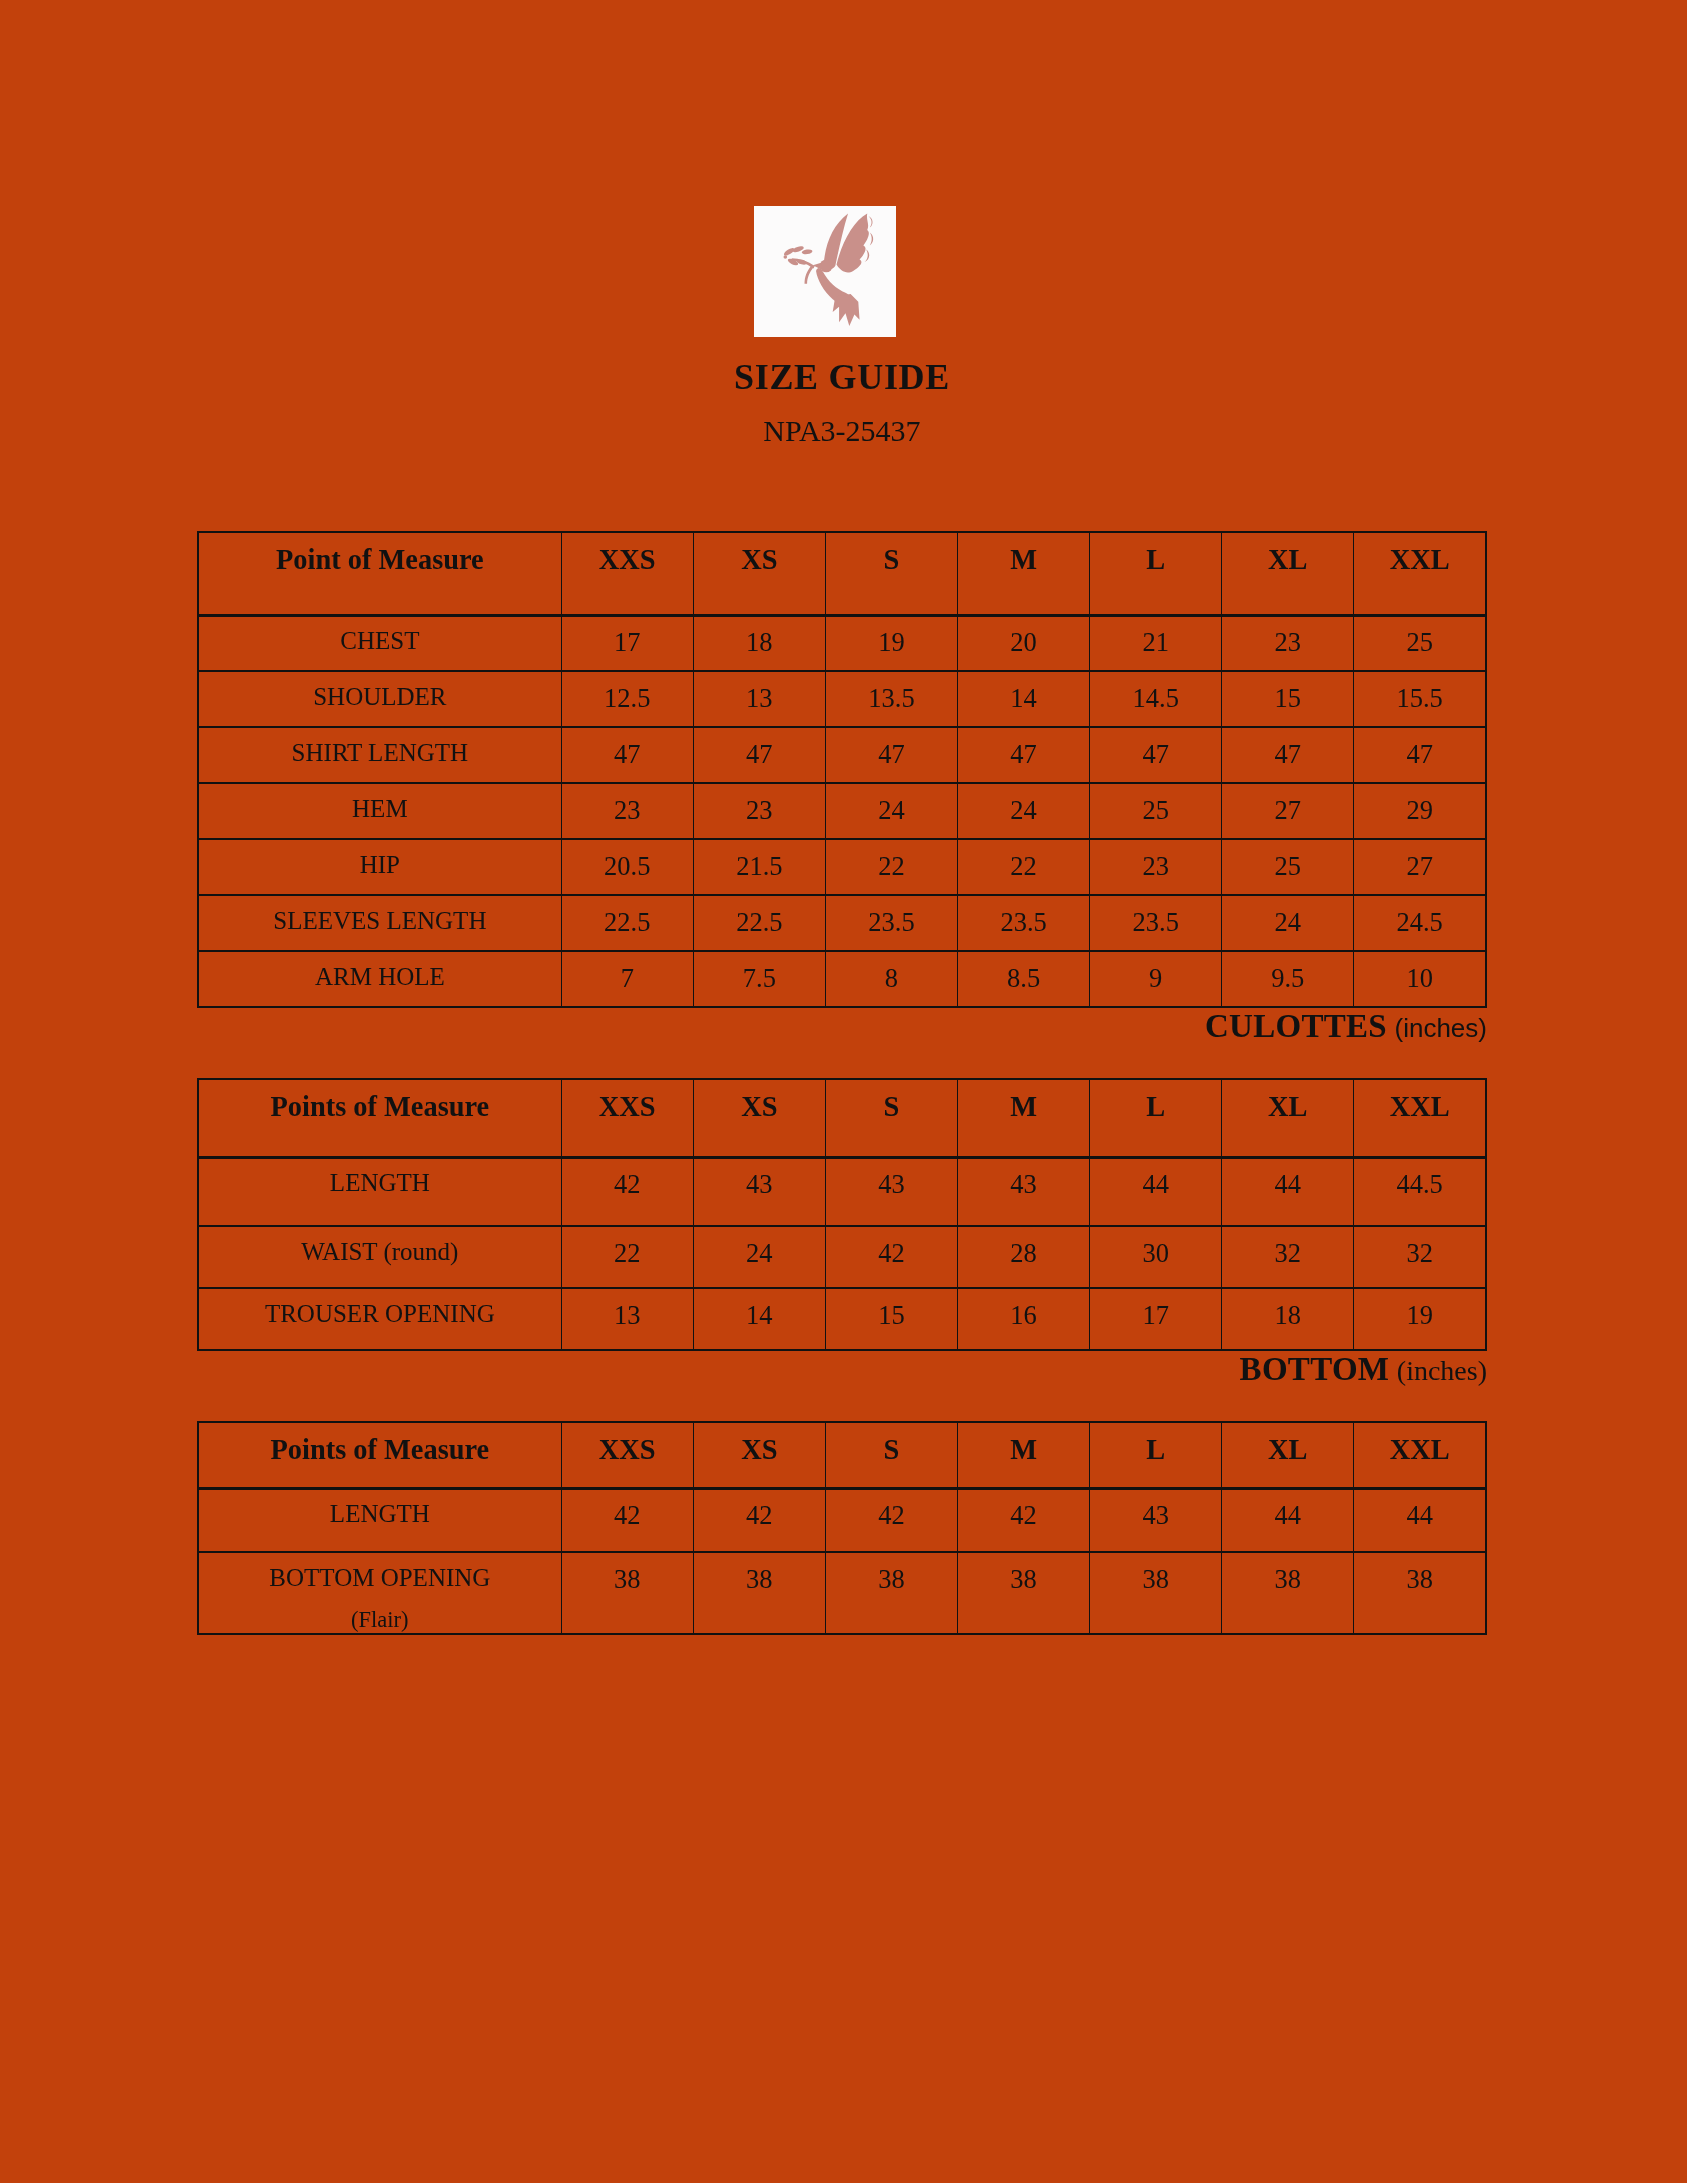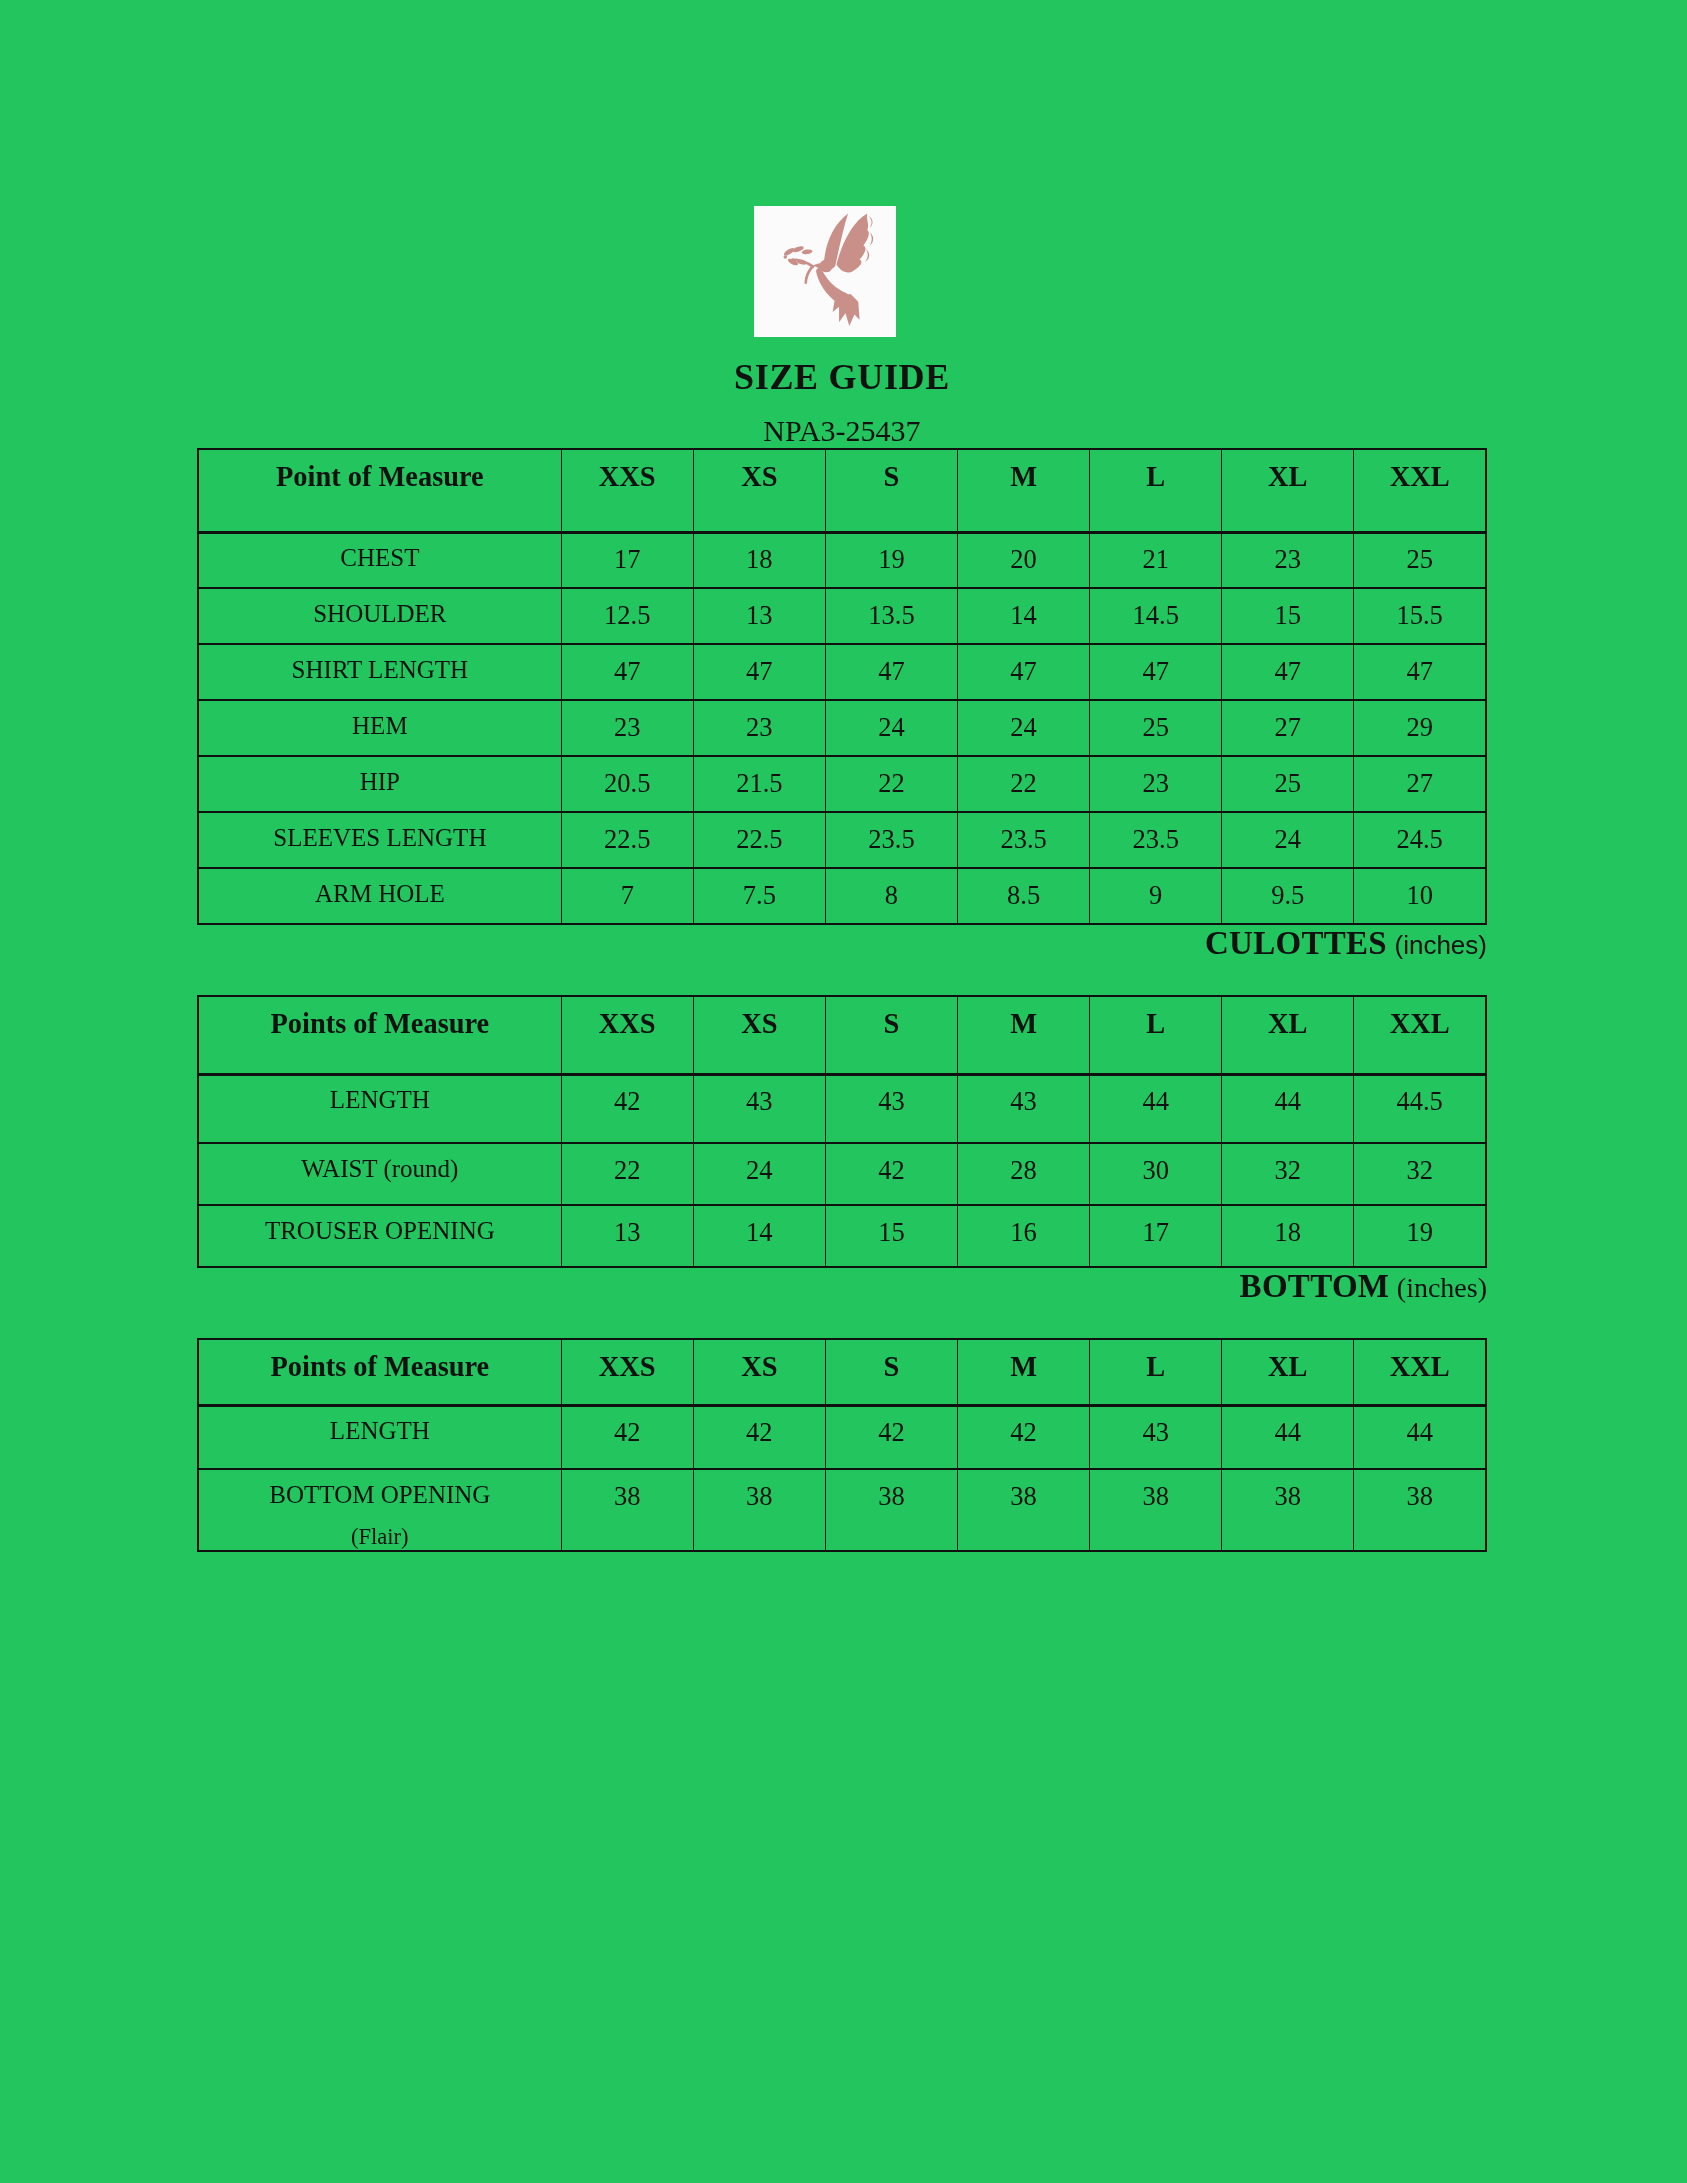--- a/index.html
+++ b/index.html
@@ -10,21 +10,21 @@
   body {
     width: 1687px;
     height: 2183px;
     font-family: "Liberation Serif", serif;
     color: #111111;
   }
   .page {
     position: relative;
     width: 1687px;
     height: 2183px;
-    background: #22c55e;
+    background: #c2410c;
     overflow: hidden;
   }
   .content {
     width: 1290px;
     margin-left: 197px;
   }
   
   .logo-row {
     padding-top: 206px;
     text-align: center;
@@ -63,21 +63,21 @@
   .sec-suffix { font-size: 28px; }
   .suffix-sans { font-family: "Liberation Sans", sans-serif; font-size: 26px; }
   .suffix-serif { font-family: "Liberation Serif", serif; }
   
   table.size-table {
     border-collapse: collapse;
     table-layout: fixed;
     width: 1290px;
     border: 2.6px solid #111;
   }
-  table.size-table.t1 { }
+  table.size-table.t1 { margin-top: 83px; }
   table.size-table.t2, table.size-table.t3 { margin-top: 33px; }
   .size-table th, .size-table td {
     border: 1.3px solid #111;
     border-top-width: 2.6px;
     border-bottom-width: 2.6px;
     vertical-align: top;
     text-align: center;
     padding: 0;
     overflow: hidden;
   }

